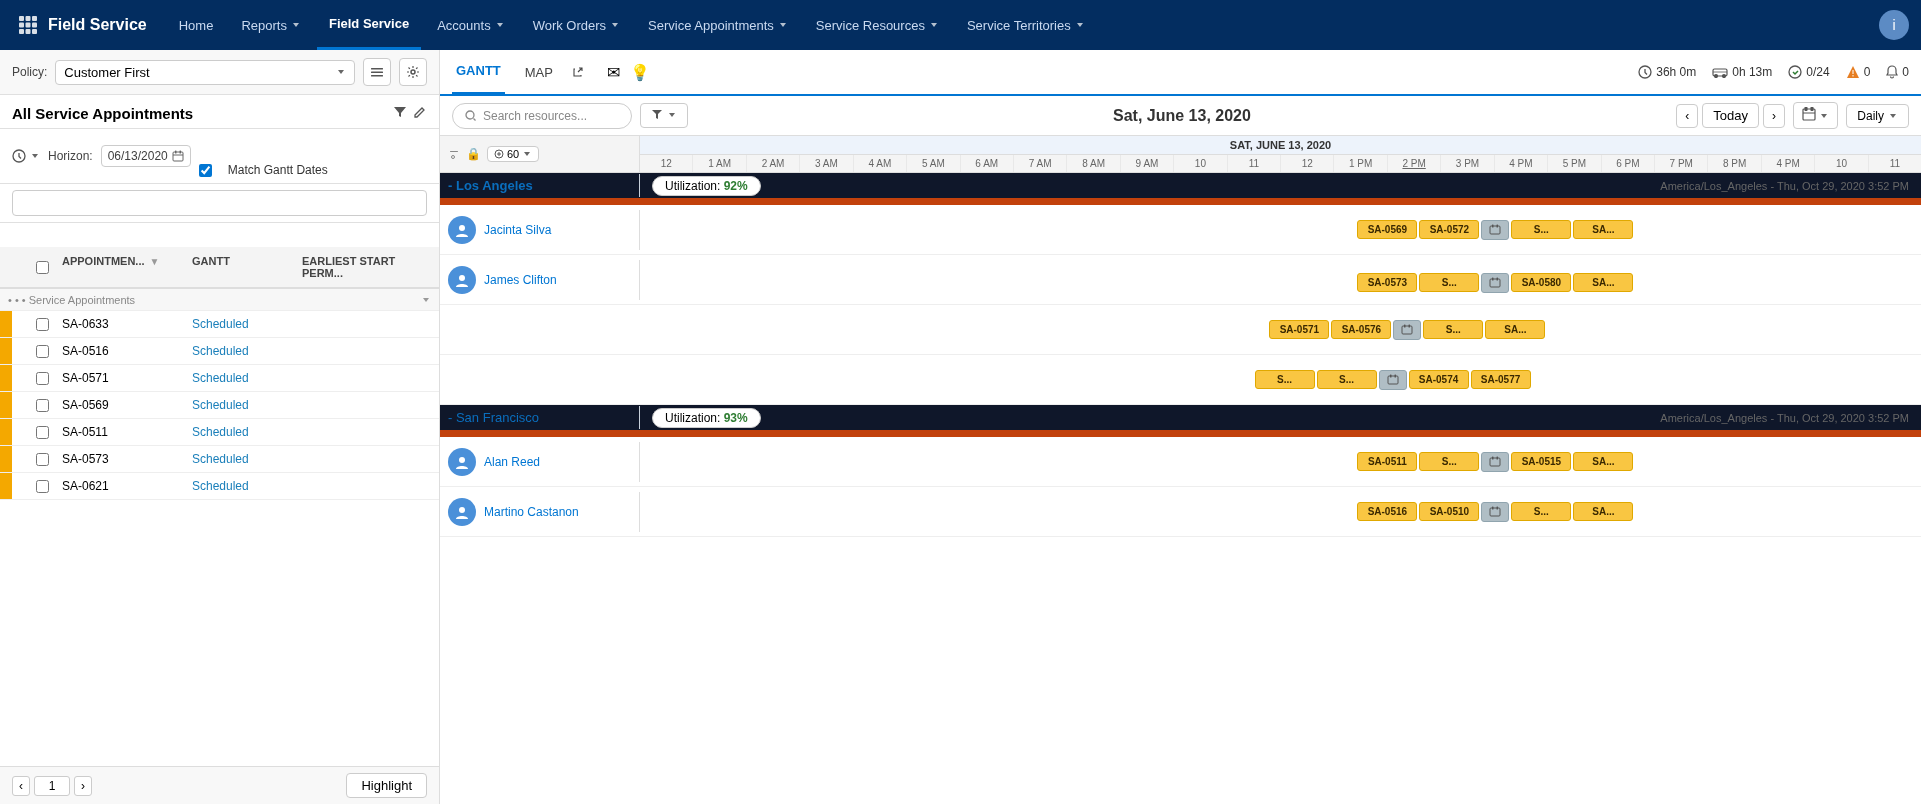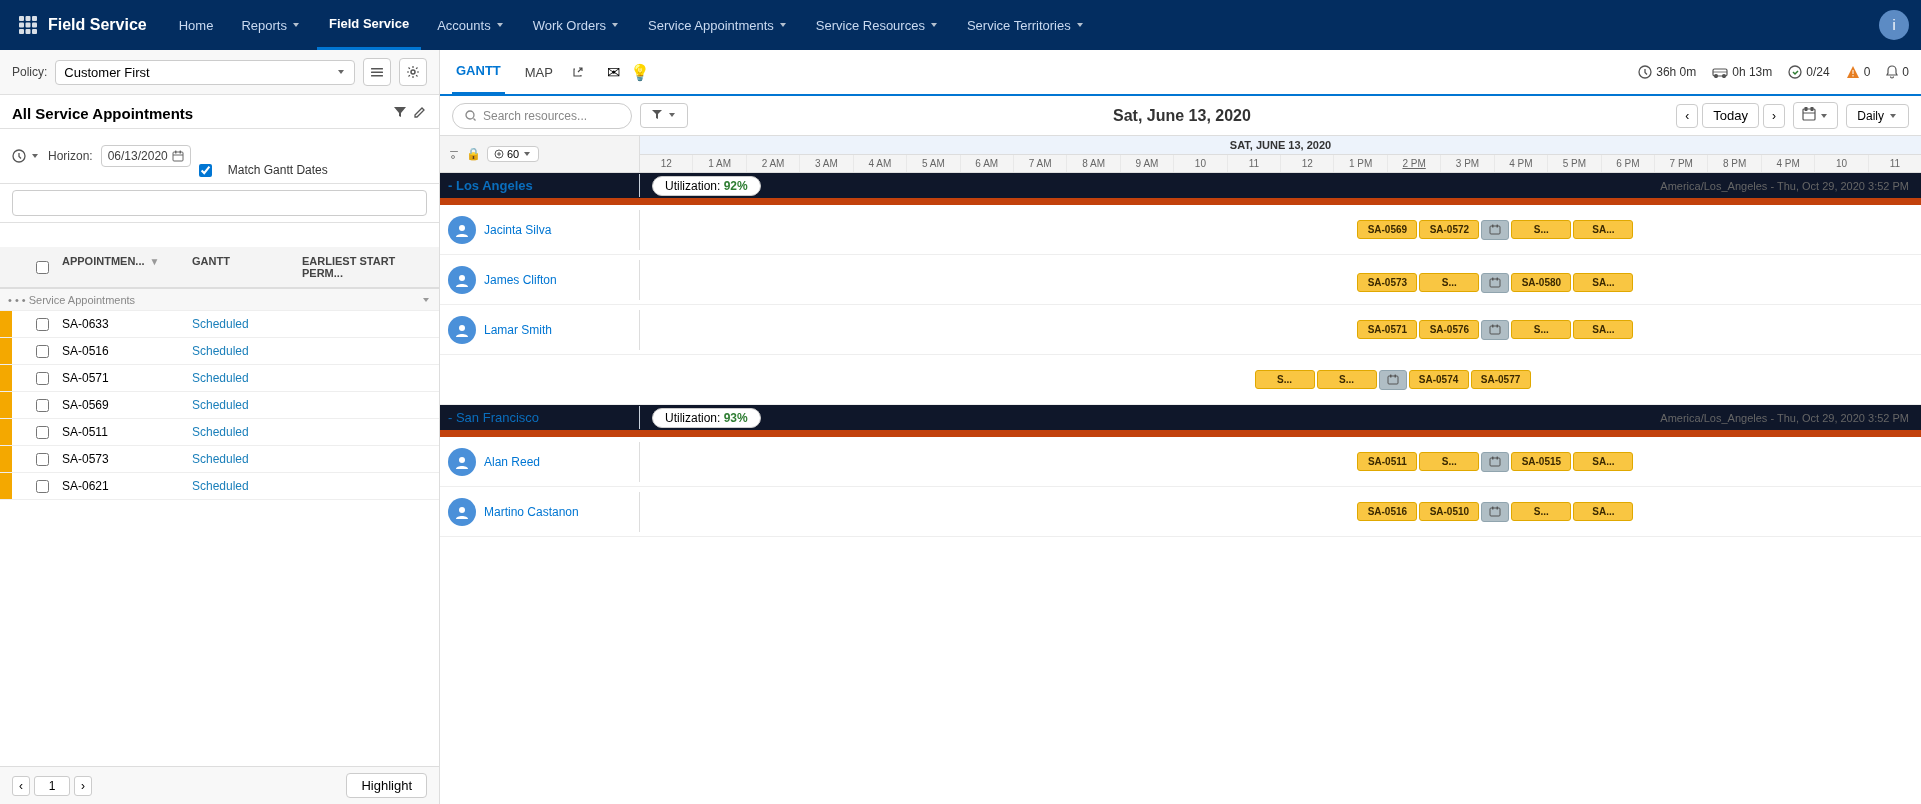--- a/index.html
+++ b/index.html
@@ -771,29 +771,20 @@
                     <rect x="7.5" y="0.5" width="1.5" height="3" rx="0.5" fill="#555"></rect>
                   </svg>
               </div>
               <div class="sa-block">SA-0580</div>
               <div class="sa-block">SA...</div>
             </div>
           </div>
         </div>
 
         <div class="resource-row">
-          <div class="resource-info">
-            <div class="resource-avatar">
-              <svg width="16" height="16" viewBox="0 0 16 16" fill="white">
-                  <circle cx="8" cy="6" r="3"></circle>
-                  <path d="M2 15c0-4 12-4 12 0" fill="white"></path>
-                </svg>
-            </div>
-            <span class="resource-name">Lamar Smith</span>
-          </div>
           <div class="resource-timeline">
             <div style="position:absolute; left:56%; display:flex; gap:2px; align-items:center;">
               <div class="sa-block">SA-0571</div>
               <div class="sa-block">SA-0576</div>
               <div class="sa-block-gray">
                 <svg width="12" height="12" viewBox="0 0 12 12" fill="#555">
                     <rect x="1" y="2" width="10" height="8" rx="1" fill="none" stroke="#555" stroke-width="1"></rect>
                     <rect x="3" y="0.5" width="1.5" height="3" rx="0.5" fill="#555"></rect>
                     <rect x="7.5" y="0.5" width="1.5" height="3" rx="0.5" fill="#555"></rect>
                   </svg>

